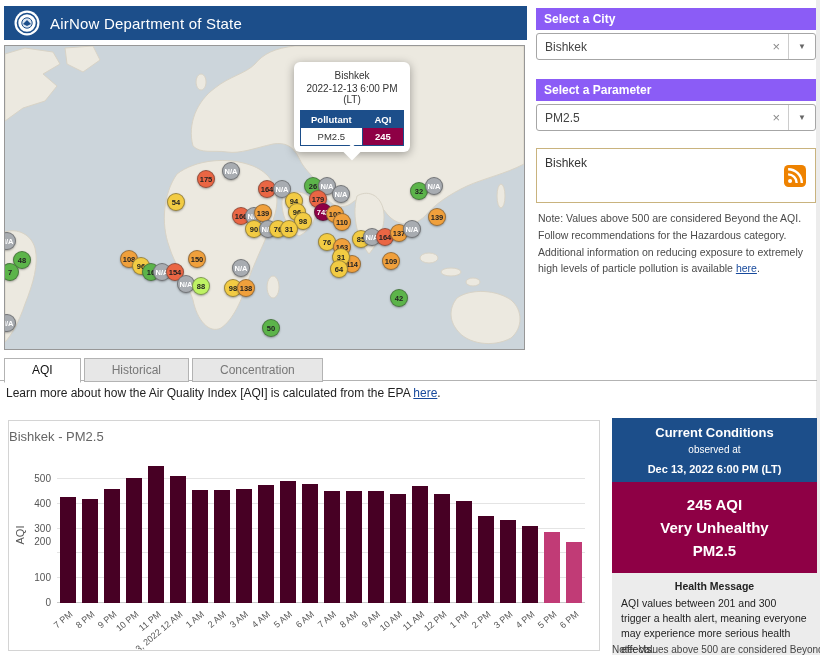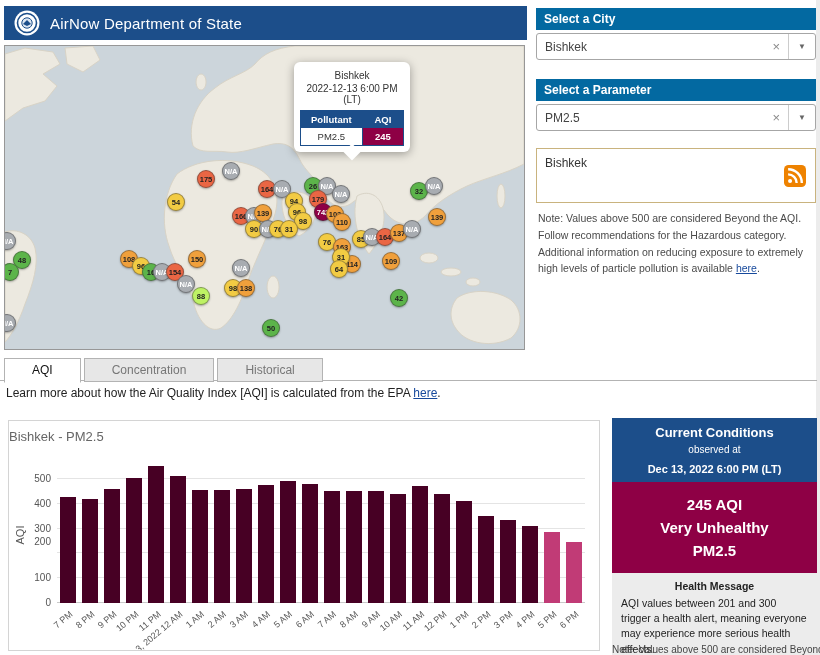--- a/index.html
+++ b/index.html
@@ -30,21 +30,21 @@
                 background:#fff;transform:rotate(45deg)}
   .popup-city{margin-bottom:2px}
   .ptable{border:1px solid #1c4e8a;margin-top:5px}
   .prow{display:flex}
   .pcell{flex:1.25;padding:3px 2px;font-size:9.5px;background:#fff}
   .pcell-aqi{flex:.8;border-left:1px solid #1c4e8a}
   .phead .pcell{background:#1c4e8a;color:#fff;font-weight:bold}
   .aqi-val{background:#8e0045;color:#fff;font-weight:bold}
 
   
-  .sb-h{position:absolute;left:536px;width:280px;height:22px;background:#0369a1;color:#fff;
+  .sb-h{position:absolute;left:536px;width:280px;height:22px;background:#8b5cf6;color:#fff;
         font-size:12px;font-weight:bold;line-height:22px;padding-left:8px;box-sizing:border-box}
   .sb-h-city{top:8px}.sb-h-param{top:79px}
   .select{position:absolute;left:536px;width:280px;height:27px;background:#fff;border:1px solid #a6a6a6;
           border-radius:3px;box-sizing:border-box;display:flex;align-items:center;font-size:12px;
           color:#444;padding-left:8px;cursor:pointer}
   .sel-city{top:33px}.sel-param{top:104px}
   .sel-val{flex:1}
   .sel-clear{color:#8a8a8a;font-size:13px;padding:0 8px}
   .sel-arrow{border-left:1px solid #ccc;padding:0 9px;color:#666;font-size:8px;line-height:25px}
   .feed-box{position:absolute;left:536px;top:148px;width:280px;height:55px;border:1px solid #c9b37e;
@@ -168,21 +168,21 @@
       <div class="marker" style="left: -4px; top: 217px; background: rgb(92, 180, 74);">7</div>
       <div class="marker" style="left: -7px; top: 268px; background: rgb(168, 172, 177); color: rgb(255, 255, 255);">N/A</div>
       <div class="marker" style="left: 115px; top: 204px; background: rgb(240, 160, 60);">108</div>
       <div class="marker" style="left: 127px; top: 211px; background: rgb(242, 203, 67);">96</div>
       <div class="marker" style="left: 137px; top: 217px; background: rgb(92, 180, 74);">16</div>
       <div class="marker" style="left: 148px; top: 217px; background: rgb(168, 172, 177); color: rgb(255, 255, 255);">N/A</div>
       <div class="marker" style="left: 161px; top: 217px; background: rgb(234, 102, 68);">154</div>
       <div class="marker" style="left: 183px; top: 204px; background: rgb(240, 160, 60);">150</div>
       <div class="marker" style="left: 227px; top: 213px; background: rgb(168, 172, 177); color: rgb(255, 255, 255);">N/A</div>
       <div class="marker" style="left: 172px; top: 229px; background: rgb(168, 172, 177); color: rgb(255, 255, 255);">N/A</div>
-      <div class="marker" style="left: 187px; top: 241px; background: #bef264;">88</div>
+      <div class="marker" style="left: 187px; top: 231px; background: #bef264;">88</div>
       <div class="marker" style="left: 219px; top: 233px; background: rgb(242, 203, 67);">98</div>
       <div class="marker" style="left: 232px; top: 233px; background: rgb(240, 160, 60);">138</div>
       <div class="marker" style="left: 257px; top: 273px; background: rgb(92, 180, 74);">50</div>
     </div>
   <div class="popup">
     <div class="popup-city">Bishkek</div>
     <div class="popup-date">2022-12-13 6:00 PM</div>
     <div class="popup-tz">(LT)</div>
     <div class="ptable">
       <div class="prow phead">
@@ -225,22 +225,22 @@
       <path d="M4.5 4.6 a14.9 14.9 0 0 1 14.9 14.9" stroke="#fff" stroke-width="2.6" fill="none"></path>
     </svg>
   </span>
 </div>
 
 <p class="sb-note"><span>Note: Values above 500 are considered Beyond the AQI. Follow recommendations for the Hazardous category. Additional information on reducing exposure to extremely high levels of particle pollution is available </span><a>here</a><span>.</span></p>
 
 <div class="tabline"></div>
 <div class="tabs" id="tabs">
     <div class="tab active">AQI</div>
+    <div class="tab">Historical</div>
     <div class="tab">Concentration</div>
-    <div class="tab">Historical</div>
   </div>
 
 <p class="learn"><span>Learn more about how the Air Quality Index [AQI] is calculated from the EPA </span><a>here</a><span>.</span></p>
 
 <div class="chart-box">
   <div class="chart-title">Bishkek - PM2.5</div>
   <div class="chart-ylabel">AQI</div>
   <div class="plot" id="plot">
       <div class="gridline zero" style="bottom: 0px;"></div>
       <div class="ytick" style="bottom: -5px;">0</div>

